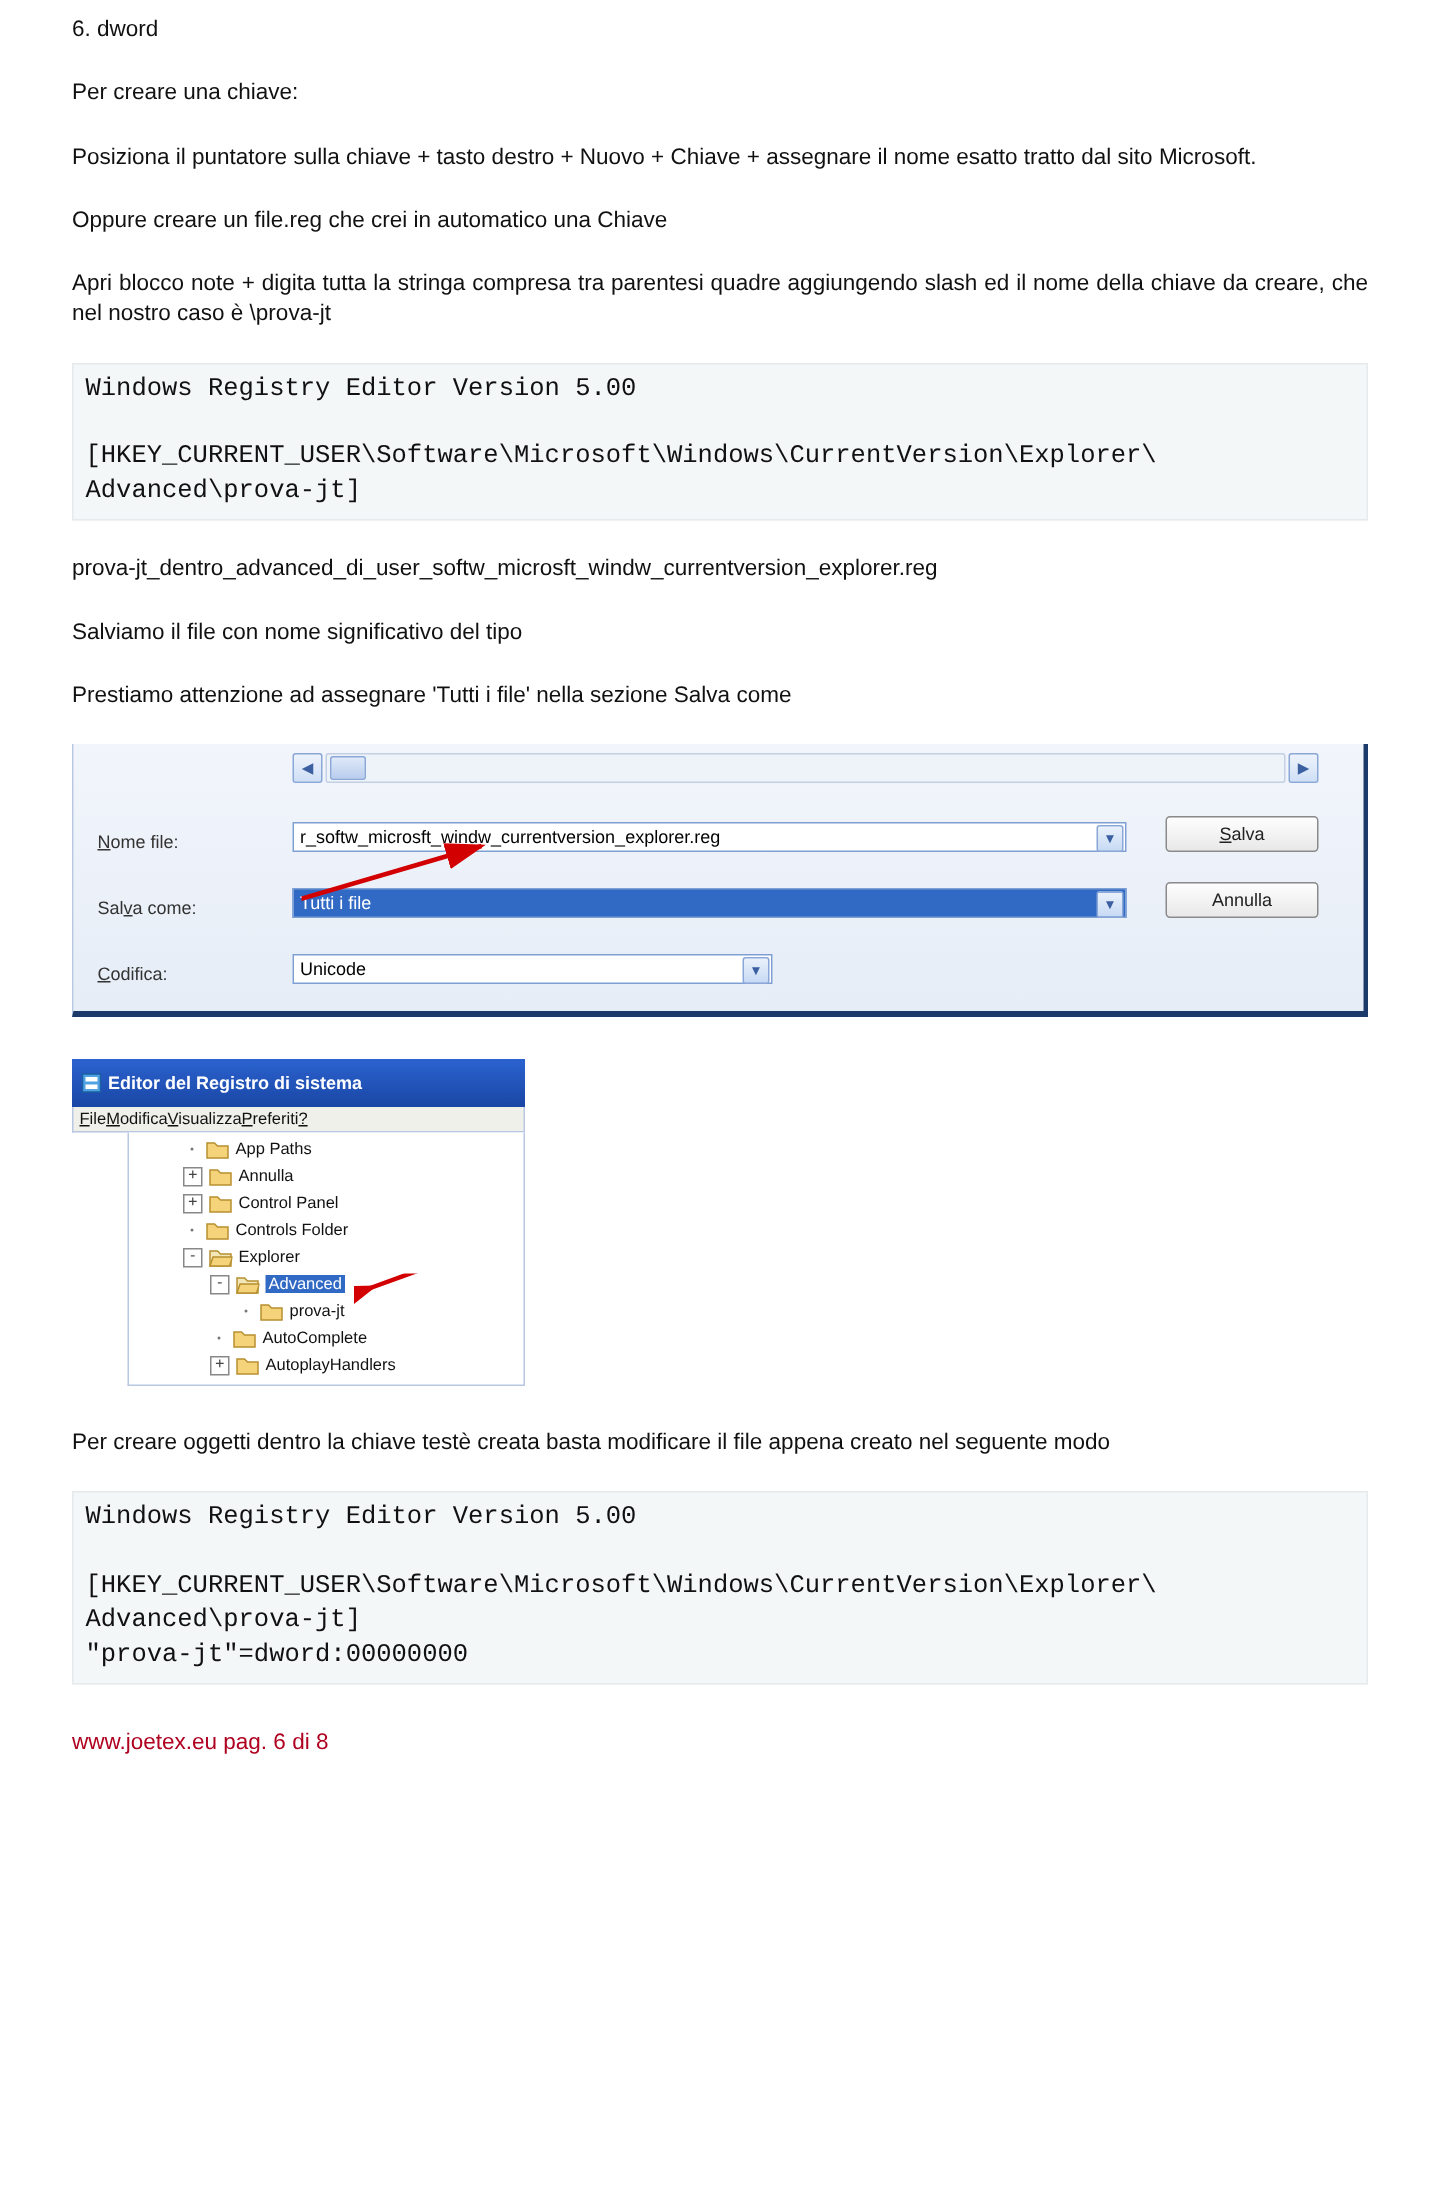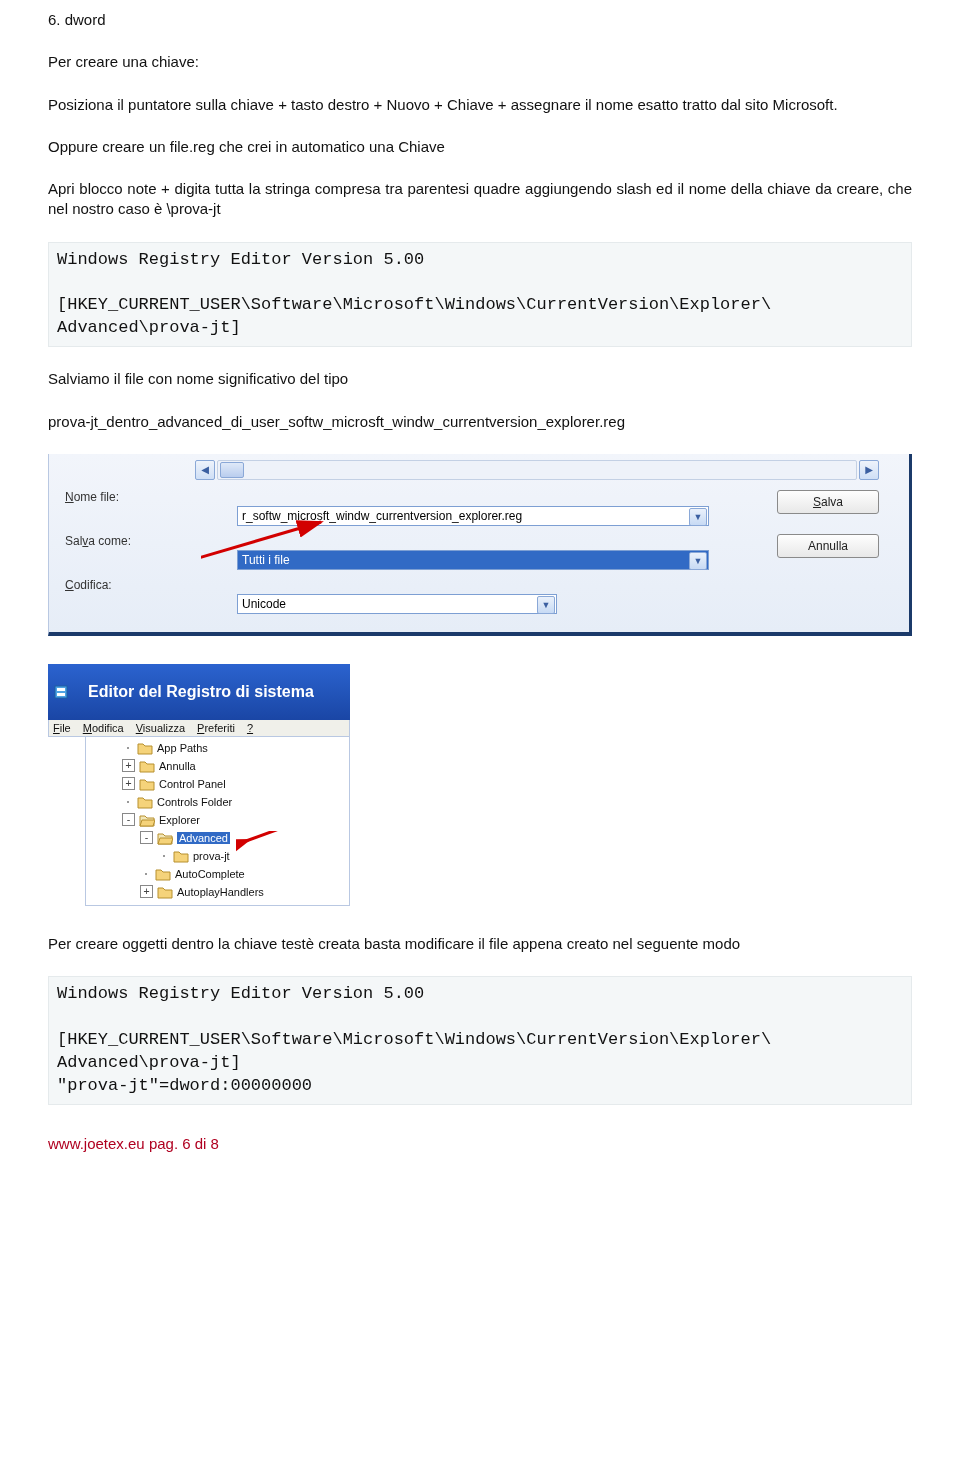--- a/index.html
+++ b/index.html
@@ -99,23 +99,22 @@
   }
   .scrollrow .sb-thumb {
     position: absolute; left: 2px; top: 1px;
     width: 22px; height: 14px;
     background: linear-gradient(#dfe9f8,#b9cdee);
     border: 1px solid #8aa8d7;
     border-radius: 2px;
   }
   .form-row {
     display: flex;
-    align-items: flex-start;
+    align-items: flex-end;
     margin-bottom: 8px;
-    gap: 42px;
   }
   .form-row label {
     width: 130px;
     text-align: left;
     color: #333;
   }
   .form-row .underline { text-decoration: underline; }
   .field {
     flex: 1;
     height: 20px;
@@ -162,34 +161,34 @@
     width: 302px;
     font-family: Tahoma, Verdana, sans-serif;
     font-size: 11px;
     margin: 0 0 28px 0;
   }
   .regedit .title {
     height: 24px;
     background: linear-gradient(#2b63cf, #1a46a5);
     color: #fff;
     display: flex; align-items: center;
-    padding: 16px 6px;
+    padding: 4px 6px;
     font-weight: bold;
-    font-size: 16px;
-    gap: 20px;
+    font-size: 12px;
+    gap: 4px;
   }
   .regedit .title .tico {
     width: 14px; height: 14px;
   }
   .regedit .menu {
     background: #f0f0ea;
     border: 1px solid #b9c8e2;
     border-top: none;
     padding: 2px 4px;
-    display: flex; gap: 12px;
+    display: flex; 
   }
   .regedit .menu span .u { text-decoration: underline; }
   .regedit .tree {
     background: #fff;
     border: 1px solid #b9c8e2;
     border-top: none;
     padding: 2px 0 4px 0;
     position: relative;
     margin-left: 37px;
   }
@@ -242,22 +241,23 @@
   <p class="para">Per creare una chiave:</p>
   <p class="para">Posiziona il puntatore sulla chiave + tasto destro + Nuovo + Chiave + assegnare il nome esatto tratto dal sito Microsoft.</p>
   <p class="para">Oppure creare un file.reg che crei in automatico una Chiave</p>
   <p class="para">Apri blocco note + digita tutta la stringa compresa tra parentesi quadre aggiungendo slash ed il nome della chiave da creare, che nel nostro caso è \prova-jt</p>
 
   <pre class="code">Windows Registry Editor Version 5.00
 
 [HKEY_CURRENT_USER\Software\Microsoft\Windows\CurrentVersion\Explorer\
 Advanced\prova-jt]</pre>
 
+  <p class="para">prova-jt_dentro_advanced_di_user_softw_microsft_windw_currentversion_explorer.reg</p>
   <p class="para">Salviamo il file con nome significativo del tipo</p>
-  <p class="para">prova-jt_dentro_advanced_di_user_softw_microsft_windw_currentversion_explorer.reg</p>
+  <p class="para">Prestiamo attenzione ad assegnare 'Tutti i file' nella sezione Salva come</p>
 
   <div class="save-dialog">
     <div class="body">
 
       <div class="save-main">
         <div class="scrollrow">
           <div class="sb-btn">◀</div>
           <div class="sb-track">
             <div class="sb-thumb"></div>
           </div>

